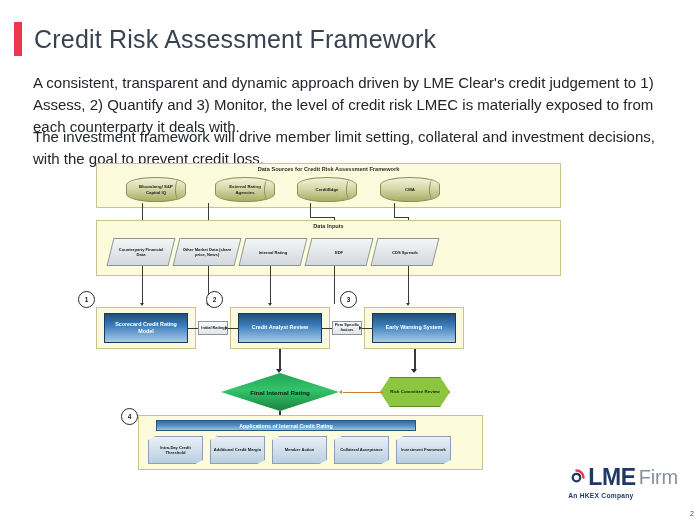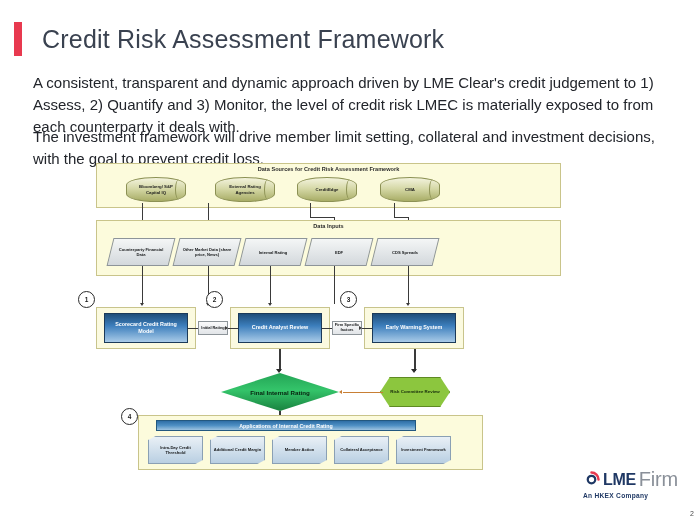--- a/index.html
+++ b/index.html
@@ -8,21 +8,21 @@
     background:#ffffff;
     font-family:"Liberation Sans", sans-serif;
     overflow:hidden;
     position:relative;
     color:#2b2b2b;
   }
 
   
   .title-row{
     position:absolute; left:14px; top:22px;
-    display:flex; align-items:center; gap:20px;
+    display:flex; align-items:center; gap:12px;
   }
   .title-bar{
     width:8px; height:34px; background:#e8394f; flex:none;
   }
   .title-text{
     font-size:25px; color:#3a4250; font-weight:400;
     letter-spacing:.2px; white-space:nowrap;
   }
 
   .para{
@@ -191,21 +191,21 @@
     border-top:4.6px solid #2b2b2b;
   }
 
   
   .logo{
     position:absolute; right:22px; bottom:26px;
     display:flex; flex-direction:column; align-items:flex-start;
   }
   .logo-row{ display:flex; align-items:center; gap:3px; }
   .logo-mark{ position:relative; width:17px;height:17px; flex:none; }
-  .logo-lme{ font-size:16px; font-weight:bold; color:#1f3864; letter-spacing:-.3px; }
+  .logo-lme{ font-size:23px; font-weight:bold; color:#1f3864; letter-spacing:-.3px; }
   .logo-clear{ font-size:20px; font-weight:300; color:#8a9099; letter-spacing:-.2px; }
   .logo-sub{ font-size:6.6px; font-weight:bold; color:#1f3864; margin-top:1px; letter-spacing:.3px; }
   .page-no{
     position:absolute; right:6px; bottom:8px;
     font-size:7px; color:#4a4a4a;
   }
 </style>
 </head>
 <body>
 

